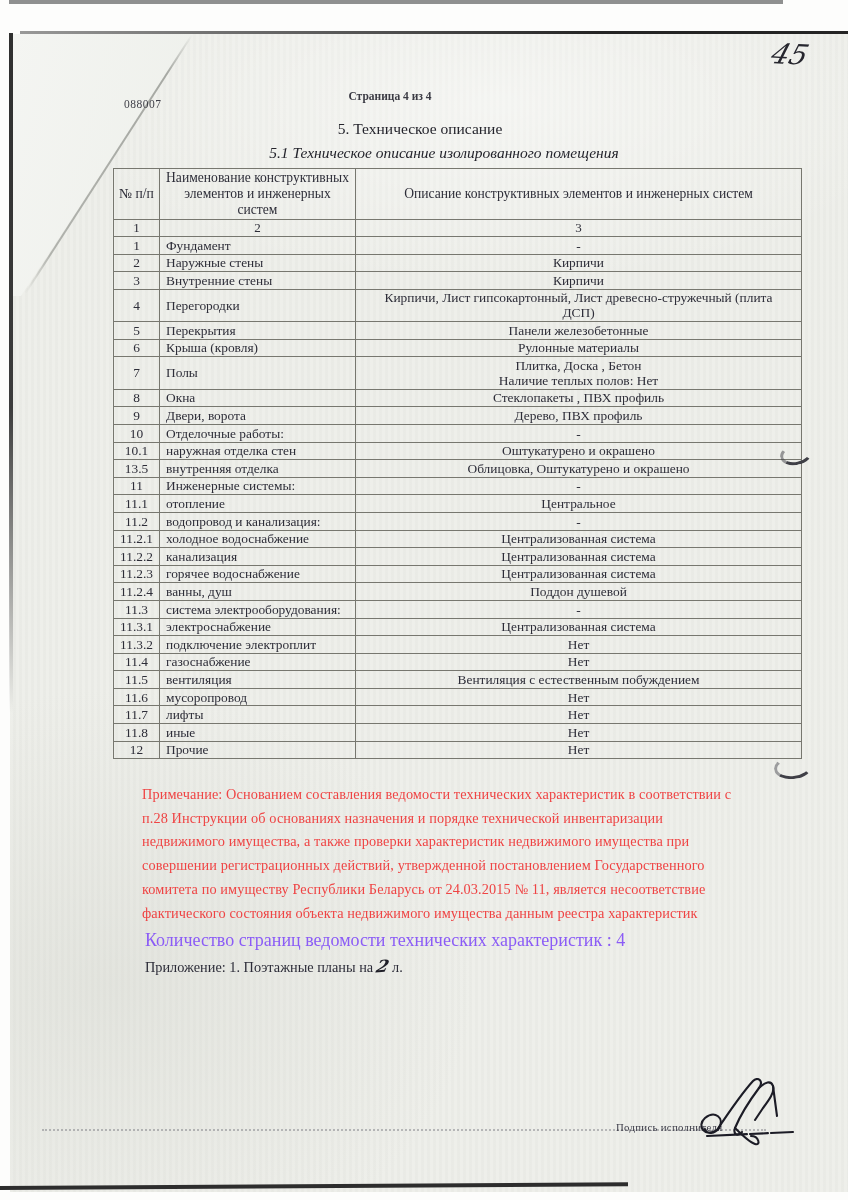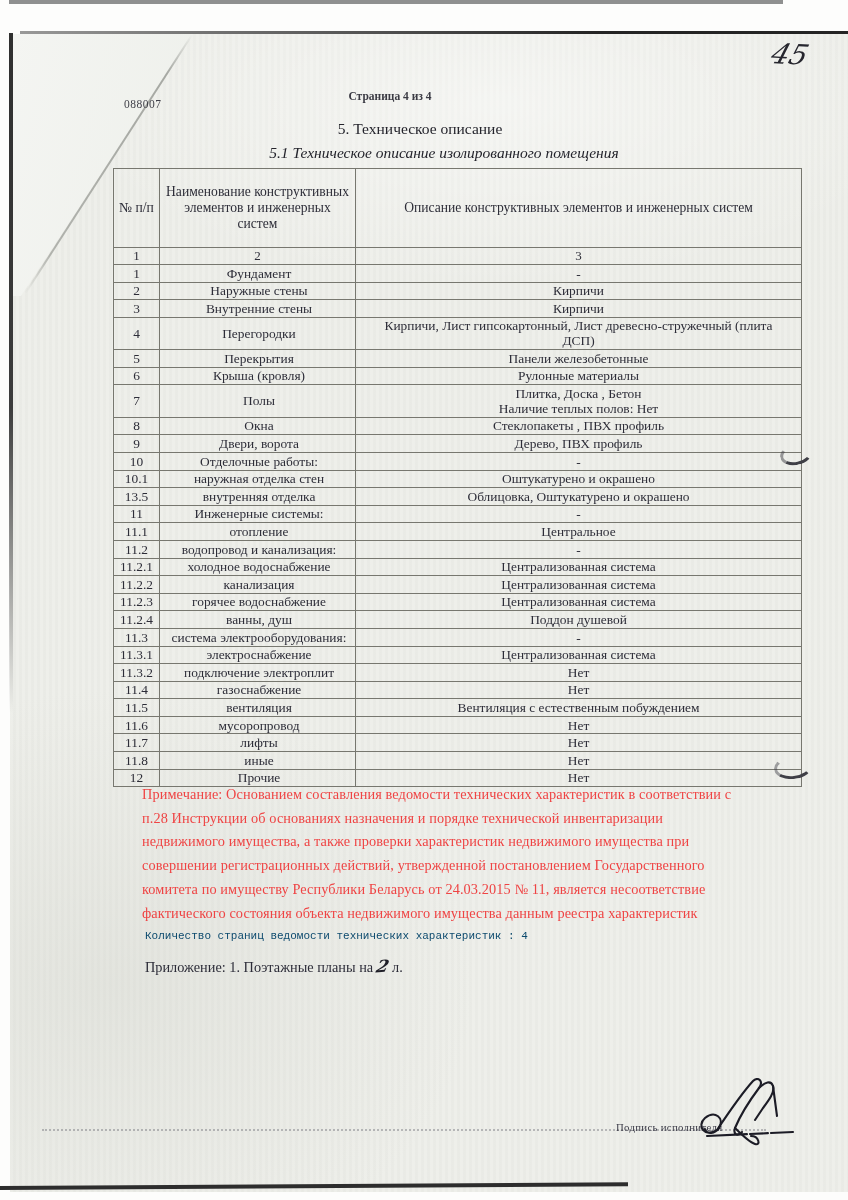--- a/index.html
+++ b/index.html
@@ -55,31 +55,31 @@
 
   
   table.tech{position:absolute;left:113px;top:168px;width:688px;border-collapse:collapse;
     table-layout:fixed;border:1.5px solid #55554e;}
   table.tech col.c1{width:46px;}
   table.tech col.c2{width:196px;}
   table.tech col.c3{width:446px;}
   table.tech th, table.tech td{border:1px solid #77776f;overflow:hidden;
     font-size:13.4px;color:#2d2d38;vertical-align:middle;}
   table.tech thead th{font-weight:normal;font-size:13.6px;height:50px;line-height:16px;
-    text-align:center;padding:14px 4px;}
+    text-align:center;padding:0 4px;}
   tr.numrow td{height:15px;text-align:center;font-size:13px;padding:0 3px;}
   tbody.data td{height:15.6px;line-height:15.2px;padding:0.5px 3px;}
   td.c-num{text-align:center;}
-  td.c-name{text-align:center;padding-left:6px !important;}
+  td.c-name{text-align:left;padding-left:6px !important;}
   td.c-desc{text-align:center;white-space:pre-line;}
 
   
   .note{position:absolute;left:142px;top:783px;width:700px;font-size:14.3px;
     line-height:23.7px;color:#ef4444;white-space:pre-line;letter-spacing:.1px;}
-  .count-line{position:absolute;left:145px;top:930px;font-size:11px;color:#0c4a6e;font-family:Liberation Mono, monospace;}
+  .count-line{position:absolute;left:145px;top:930px;font-size:18px;color:#8b5cf6;}
   .attach-line{position:absolute;left:145px;top:956px;font-size:14.3px;color:#2c2c38;}
   .sig-label{position:absolute;left:596px;top:1121px;font-size:10.8px;color:#3d3d49;letter-spacing:.3px;margin-left:20px;}
   .signature{position:absolute;left:693px;top:1078px;width:112px;height:74px;}
   .signature path{fill:none;stroke:#1c1c26;stroke-width:2.1;stroke-linecap:round;}
 </style>
 </head>
 <body>
 
 <div class="artboard">
 

